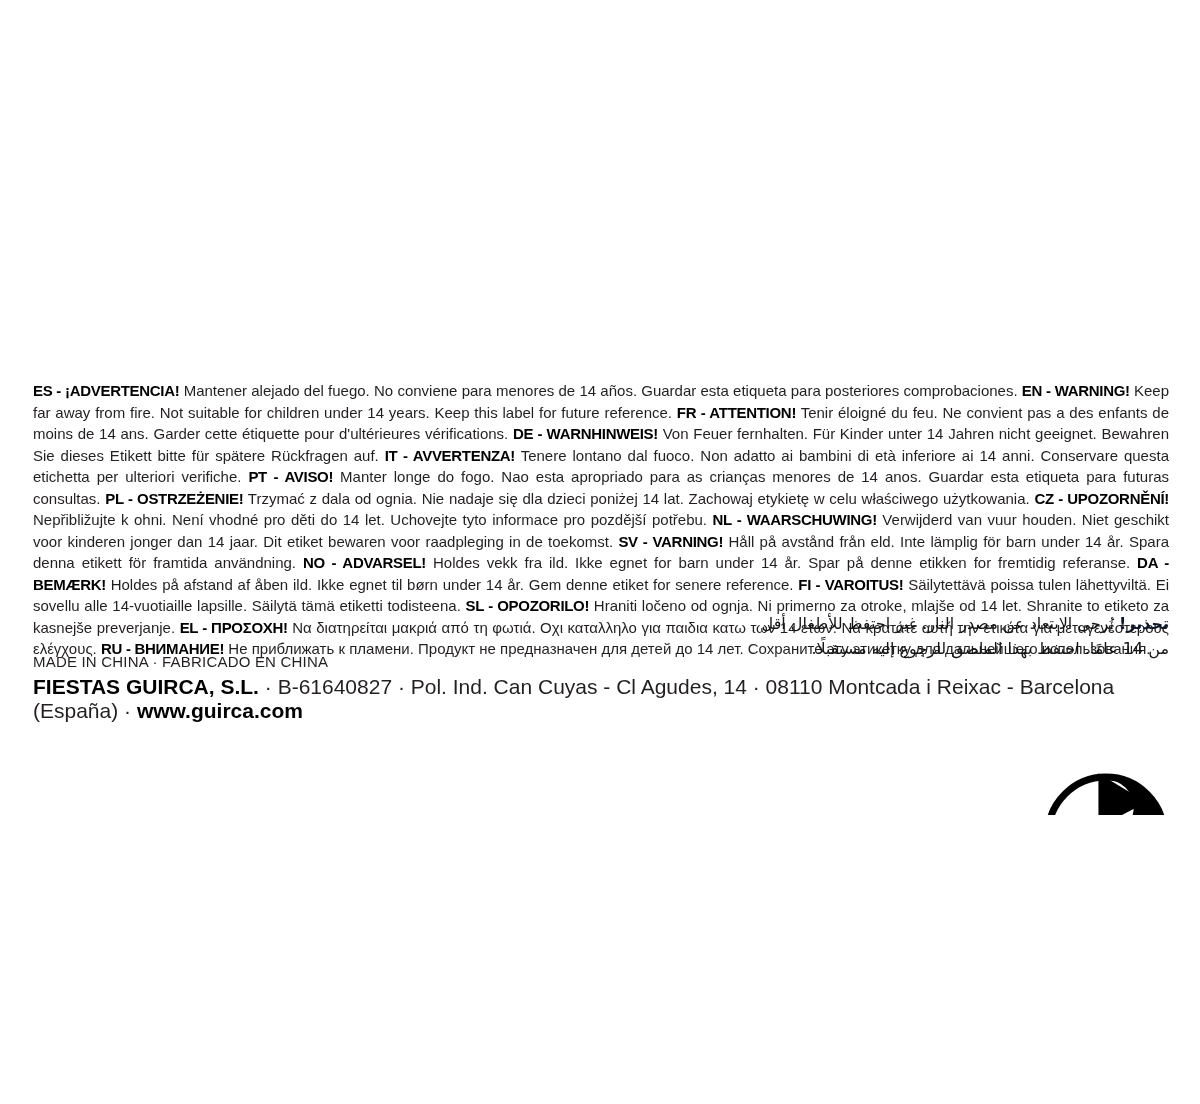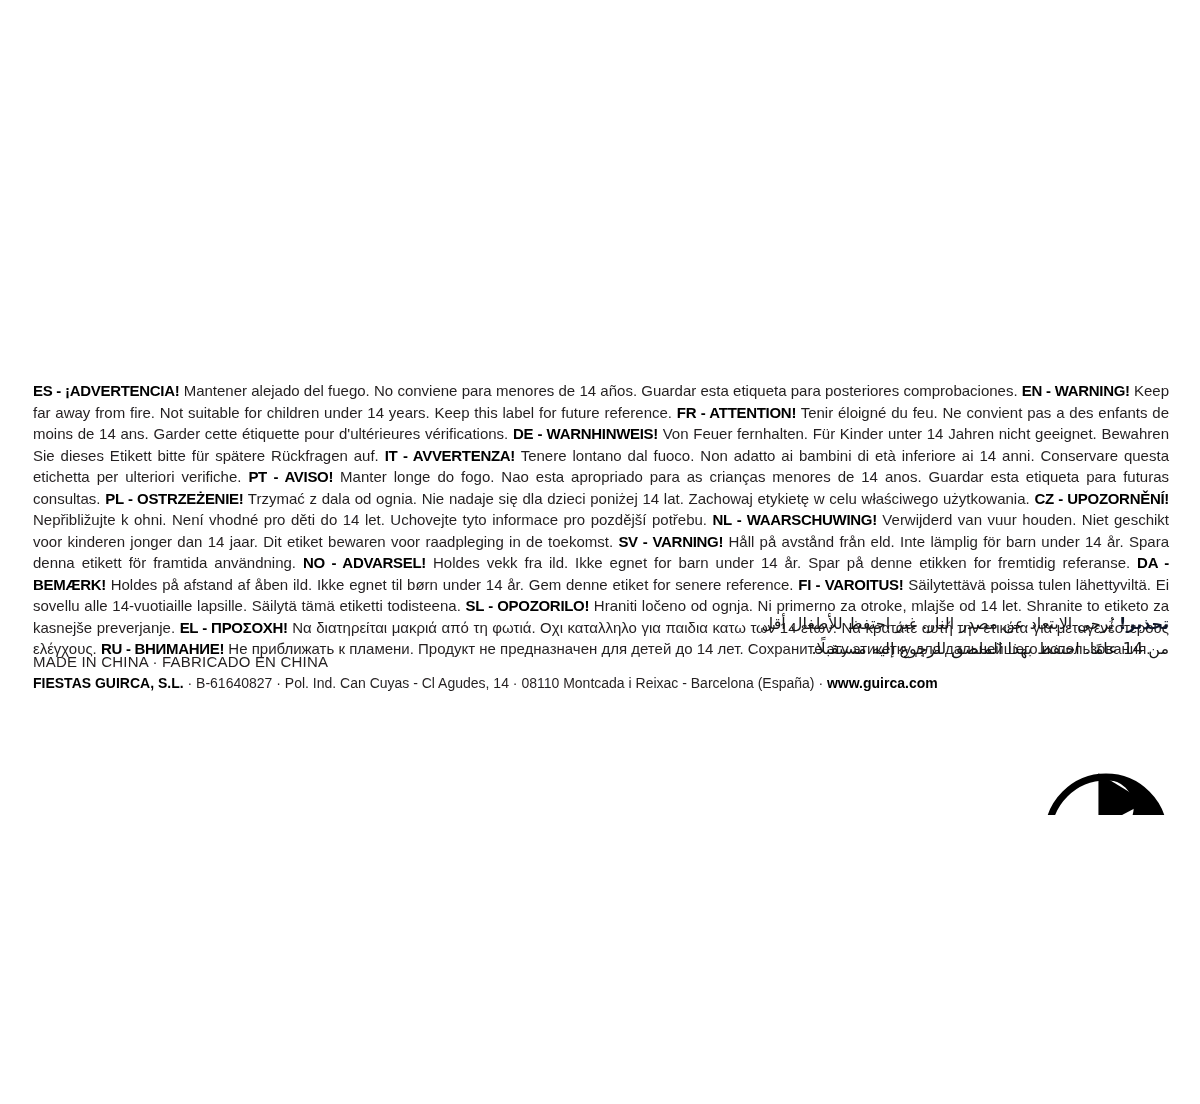--- a/index.html
+++ b/index.html
@@ -43,21 +43,21 @@
     position: absolute;
     left: 33px;
     top: 653px;
     font-size: 15px;
     letter-spacing: 0.2px;
   }
   .company {
     position: absolute;
     left: 33px;
     top: 675px;
-    font-size: 14px;
+    font-size: 21px;
   }
   .company b { color: #000000; }
   .material {
     position: absolute;
     left: 33px;
     top: 736px;
     font-size: 17px;
     font-weight: 800;
     letter-spacing: -0.2px;
     color: #000000;

